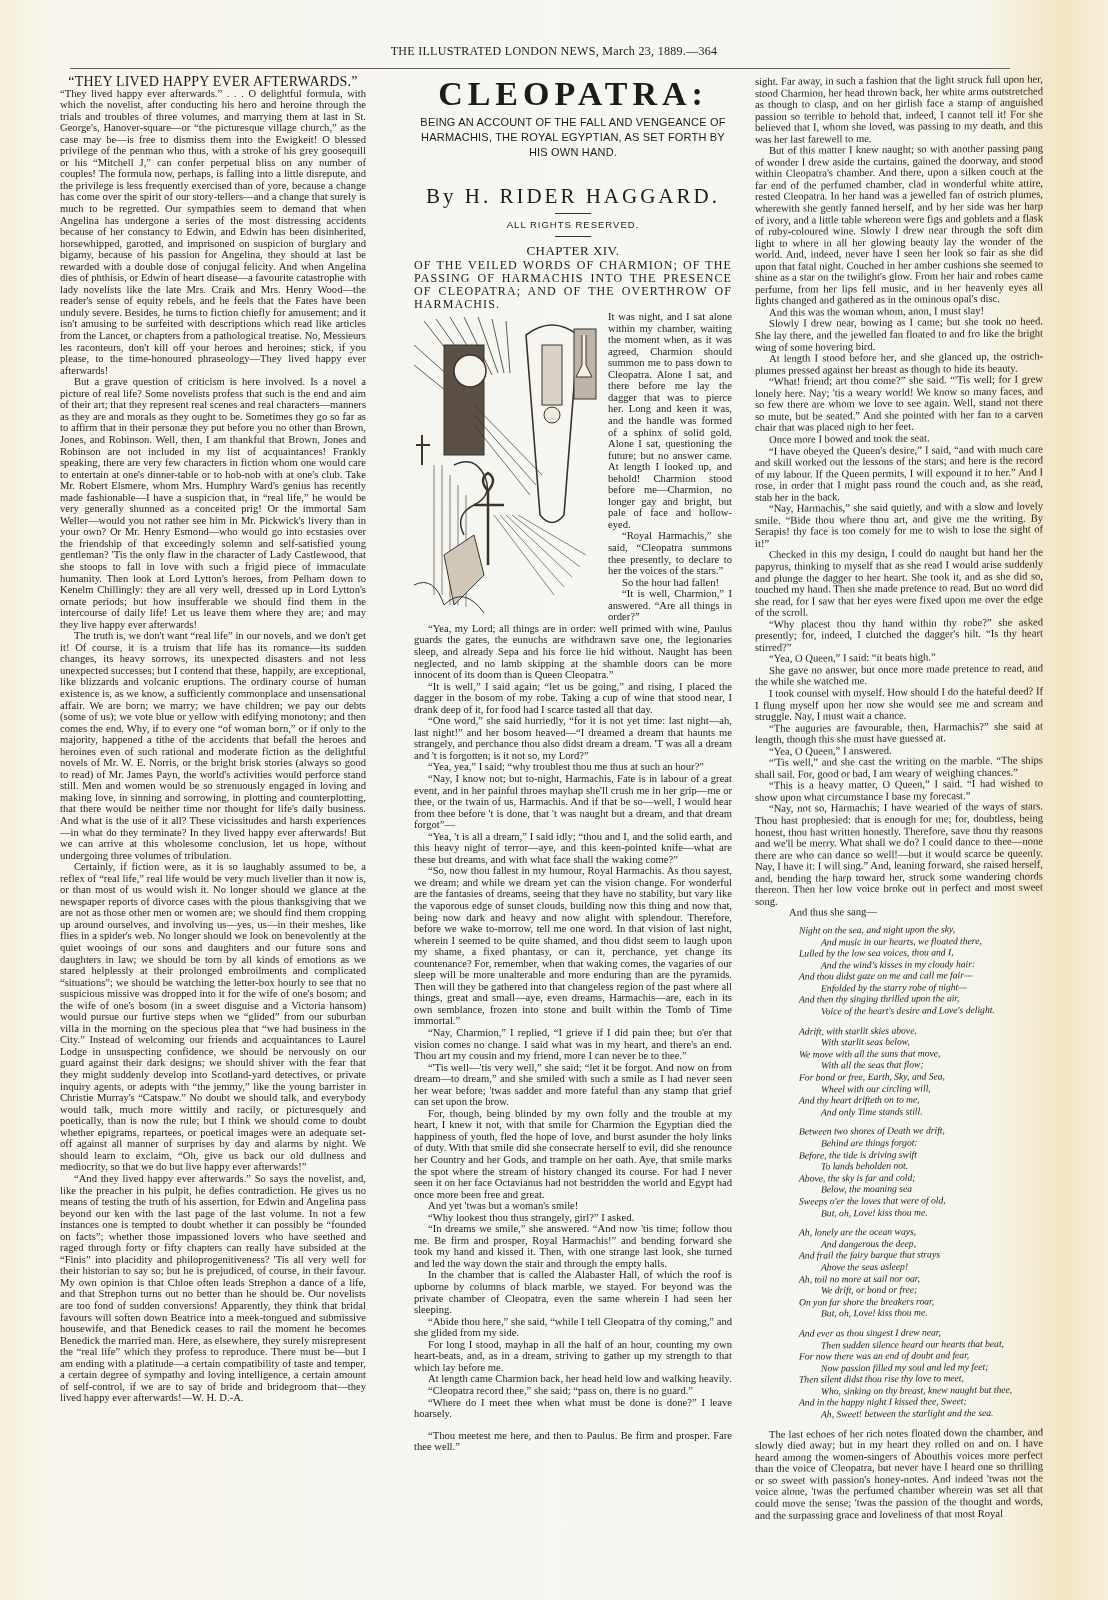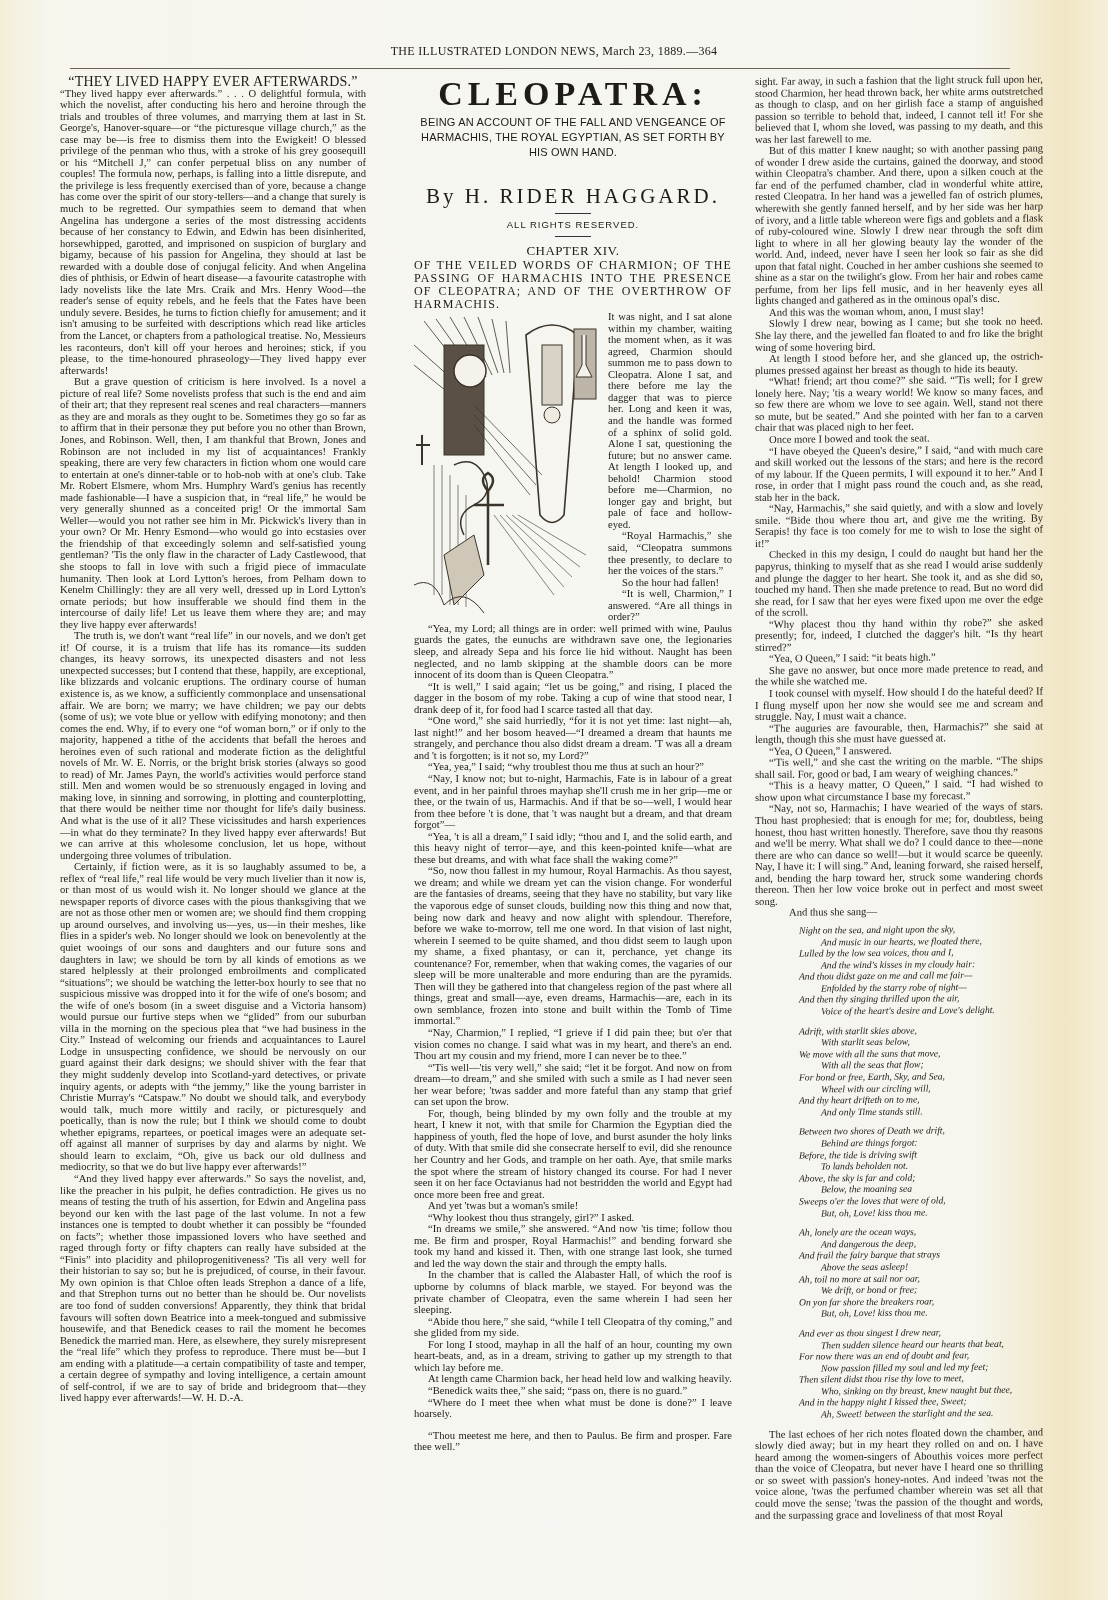--- a/index.html
+++ b/index.html
@@ -152,21 +152,21 @@
   <p>“Nay, Charmion,” I replied, “I grieve if I did pain thee; but o'er that vision comes no change. I said what was in my heart, and there's an end. Thou art my cousin and my friend, more I can never be to thee.”</p>
   <p>“'Tis well—'tis very well,” she said; “let it be forgot. And now on from dream—to dream,” and she smiled with such a smile as I had never seen her wear before; 'twas sadder and more fateful than any stamp that grief can set upon the brow.</p>
   <p>For, though, being blinded by my own folly and the trouble at my heart, I knew it not, with that smile for Charmion the Egyptian died the happiness of youth, fled the hope of love, and burst asunder the holy links of duty. With that smile did she consecrate herself to evil, did she renounce her Country and her Gods, and trample on her oath. Aye, that smile marks the spot where the stream of history changed its course. For had I never seen it on her face Octavianus had not bestridden the world and Egypt had once more been free and great.</p>
   <p>And yet 'twas but a woman's smile!</p>
   <p>“Why lookest thou thus strangely, girl?” I asked.</p>
   <p>“In dreams we smile,” she answered. “And now 'tis time; follow thou me. Be firm and prosper, Royal Harmachis!” and bending forward she took my hand and kissed it. Then, with one strange last look, she turned and led the way down the stair and through the empty halls.</p>
   <p>In the chamber that is called the Alabaster Hall, of which the roof is upborne by columns of black marble, we stayed. For beyond was the private chamber of Cleopatra, even the same wherein I had seen her sleeping.</p>
   <p>“Abide thou here,” she said, “while I tell Cleopatra of thy coming,” and she glided from my side.</p>
   <p>For long I stood, mayhap in all the half of an hour, counting my own heart-beats, and, as in a dream, striving to gather up my strength to that which lay before me.</p>
   <p>At length came Charmion back, her head held low and walking heavily.</p>
-  <p>“Benedick waits thee,” she said; “pass on, there is no guard.”</p>
+  <p>“Cleopatra record thee,” she said; “pass on, there is no guard.”</p>
   <p>“Where do I meet thee when what must be done is done?” I leave hoarsely.</p>
   <div class="gap"></div>
   <p>“Thou meetest me here, and then to Paulus. Be firm and prosper. Fare thee well.”</p>
 </div>
 
 <div class="col" id="col-right">
   <p class="noindent">sight. Far away, in such a fashion that the light struck full upon her, stood Charmion, her head thrown back, her white arms outstretched as though to clasp, and on her girlish face a stamp of anguished passion so terrible to behold that, indeed, I cannot tell it! For she believed that I, whom she loved, was passing to my death, and this was her last farewell to me.</p>
   <p>But of this matter I knew naught; so with another passing pang of wonder I drew aside the curtains, gained the doorway, and stood within Cleopatra's chamber. And there, upon a silken couch at the far end of the perfumed chamber, clad in wonderful white attire, rested Cleopatra. In her hand was a jewelled fan of ostrich plumes, wherewith she gently fanned herself, and by her side was her harp of ivory, and a little table whereon were figs and goblets and a flask of ruby-coloured wine. Slowly I drew near through the soft dim light to where in all her glowing beauty lay the wonder of the world. And, indeed, never have I seen her look so fair as she did upon that fatal night. Couched in her amber cushions she seemed to shine as a star on the twilight's glow. From her hair and robes came perfume, from her lips fell music, and in her heavenly eyes all lights changed and gathered as in the ominous opal's disc.</p>
   <p>And this was the woman whom, anon, I must slay!</p>
   <p>Slowly I drew near, bowing as I came; but she took no heed. She lay there, and the jewelled fan floated to and fro like the bright wing of some hovering bird.</p>

